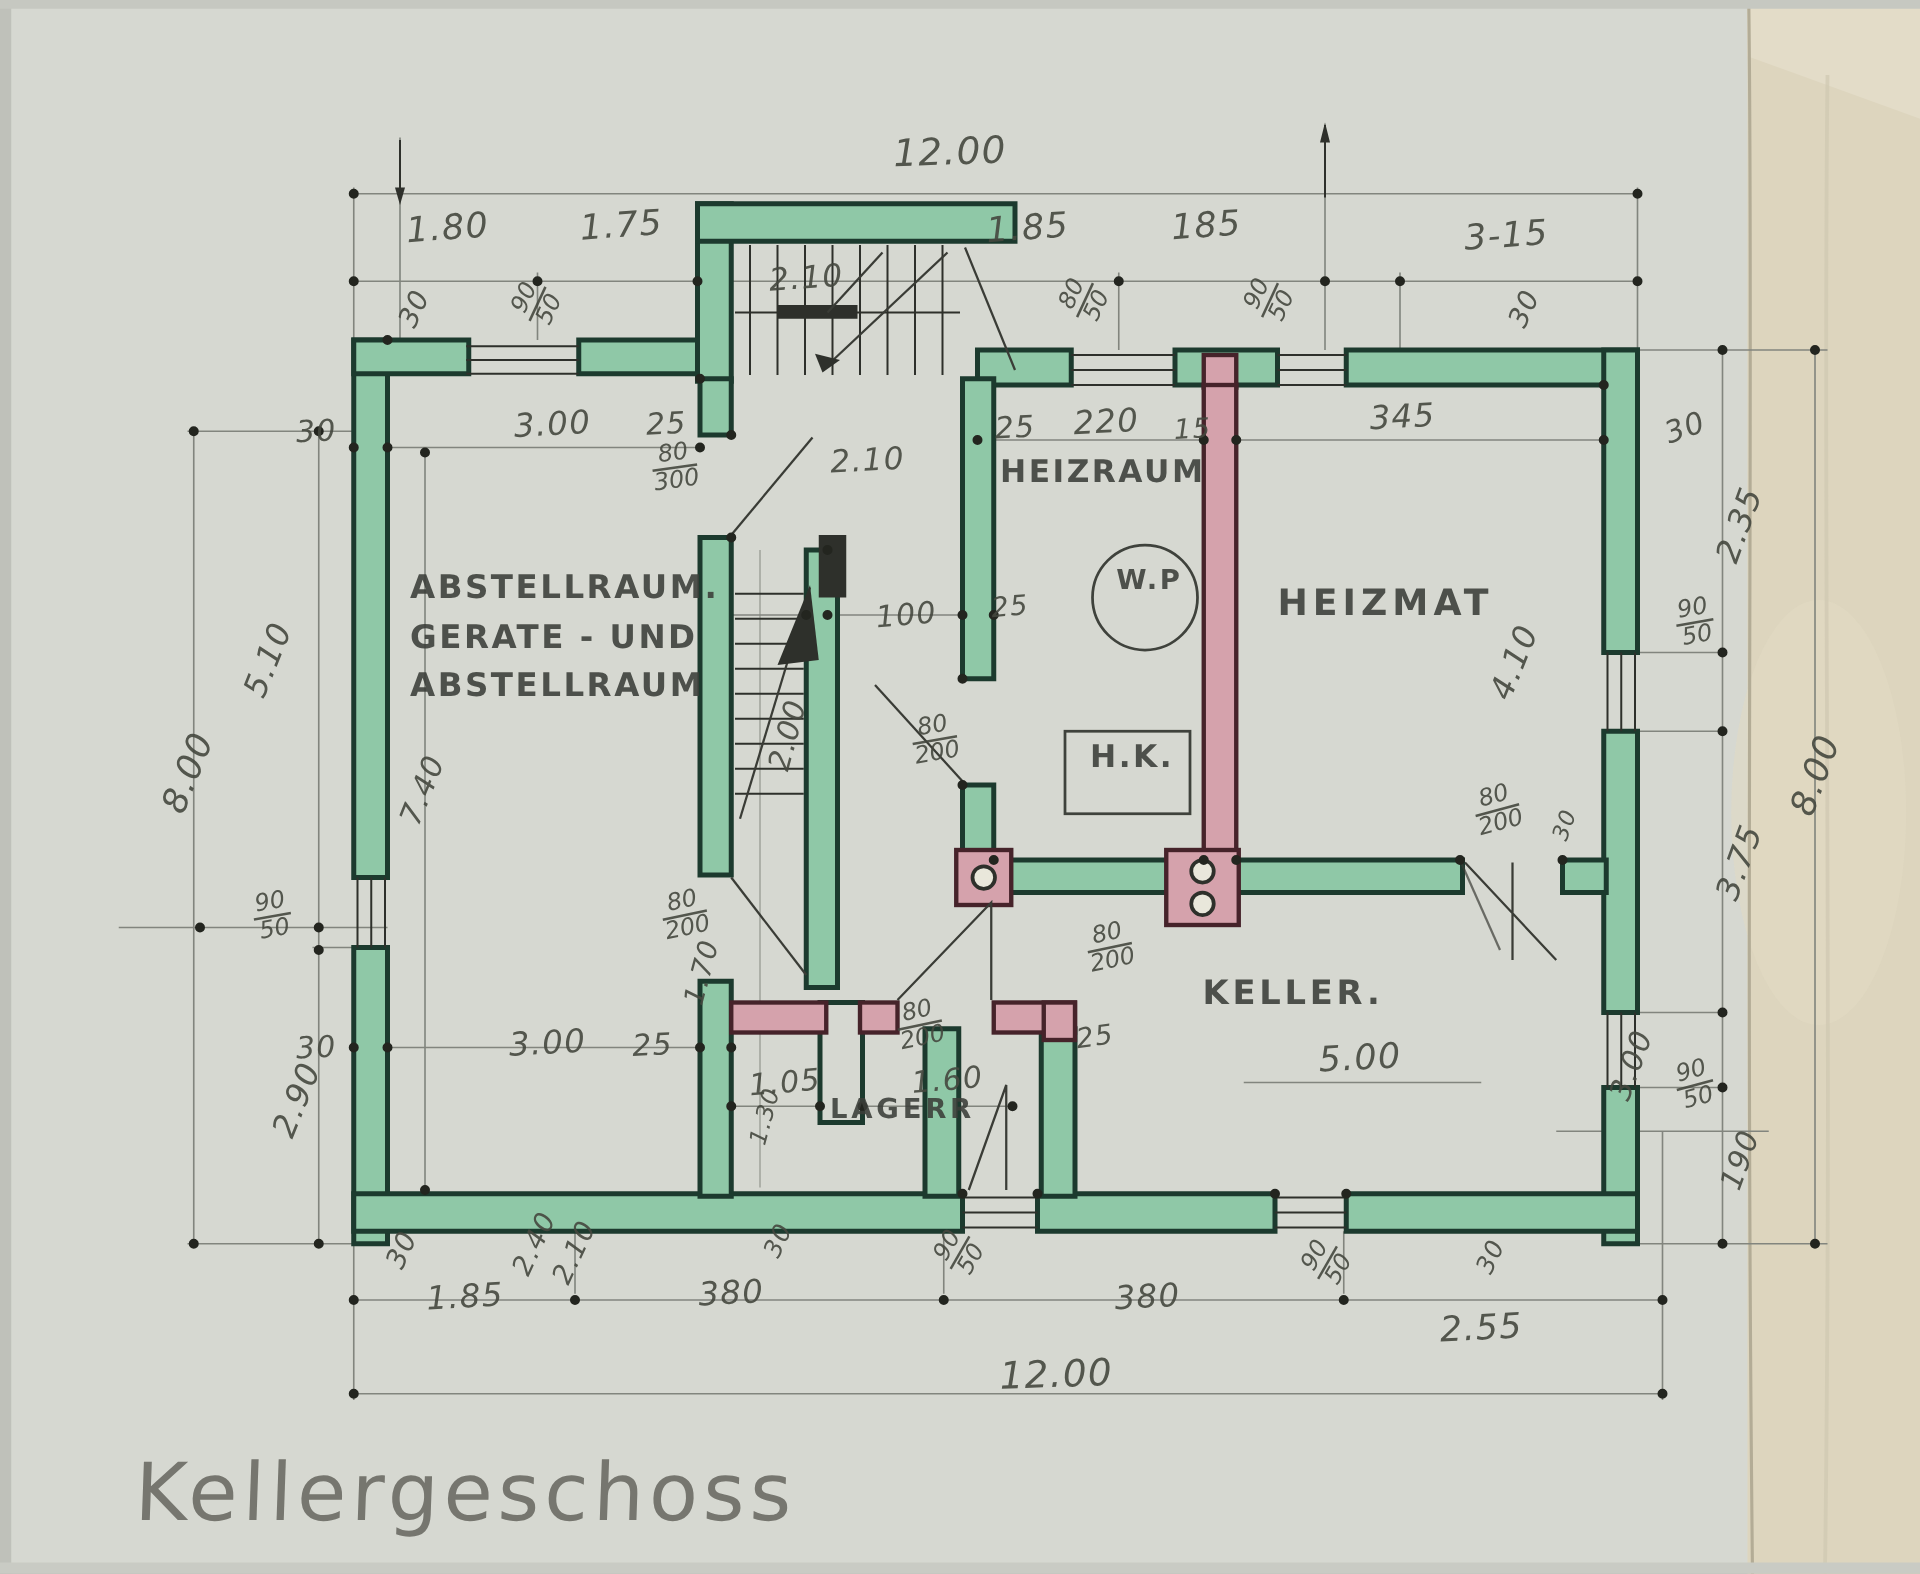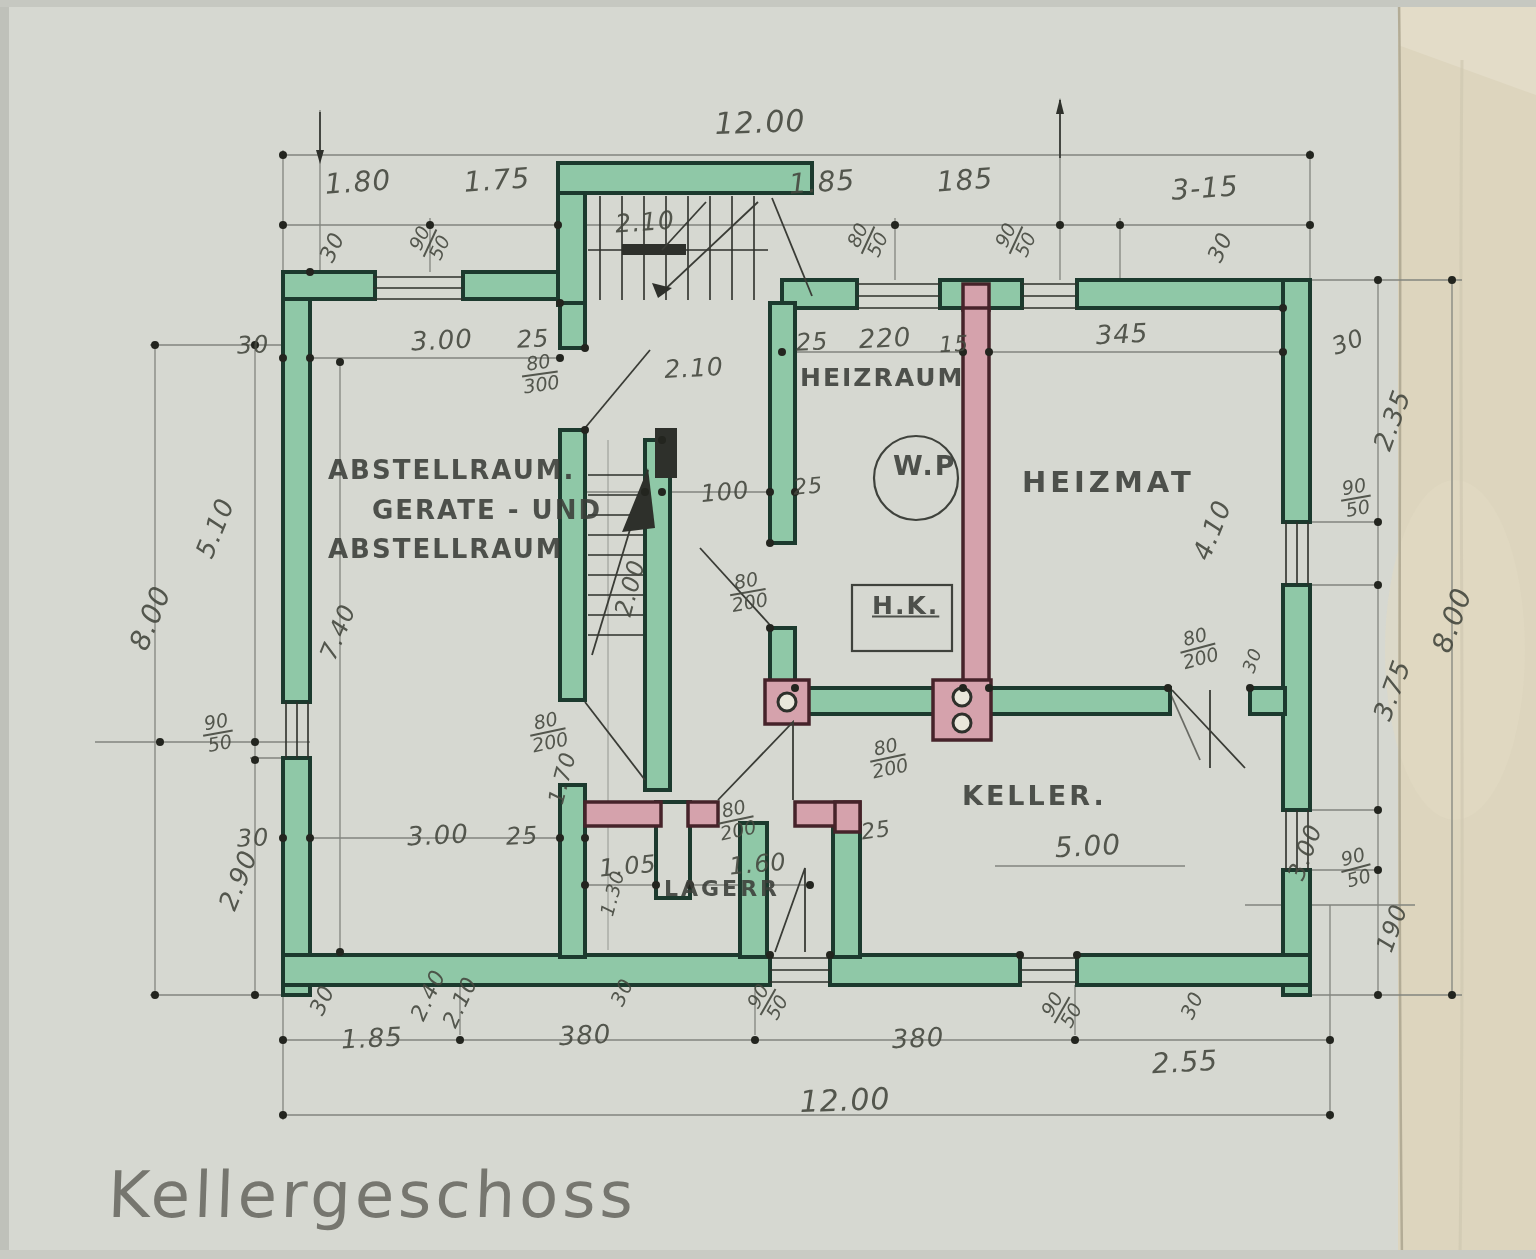--- a/index.html
+++ b/index.html
@@ -319,24 +319,24 @@
       </div>
       <div class="frac" style="left: 768px; top: 1002px; font-size: 19px; transform: translate(-50%, -50%) rotate(-60deg);">
         <span class="num">90</span>
         <span class="den">50</span>
       </div>
       <div class="frac" style="left: 1062px; top: 1010px; font-size: 19px; transform: translate(-50%, -50%) rotate(-60deg);">
         <span class="num">90</span>
         <span class="den">50</span>
       </div>
       <div class="room" style="letter-spacing: 2px; left: 328px; top: 470px; font-size: 26px; transform: translate(0px, -50%) rotate(0deg);">ABSTELLRAUM.</div>
-      <div class="room" style="letter-spacing: 2px; left: 328px; top: 510px; font-size: 26px; transform: translate(0px, -50%) rotate(0deg); margin-left: 44px;">GERATE - UND</div>
+      <div class="room" style="letter-spacing: 2px; left: 328px; top: 510px; font-size: 26px; transform: translate(0px, -50%) rotate(0deg);">GERATE - UND</div>
       <div class="room" style="letter-spacing: 2px; left: 328px; top: 549px; font-size: 26px; transform: translate(0px, -50%) rotate(0deg);">ABSTELLRAUM</div>
       <div class="room" style="letter-spacing: 2px; left: 800px; top: 377px; font-size: 25px; transform: translate(0px, -50%) rotate(0deg);">HEIZRAUM</div>
       <div class="room" style="letter-spacing: 4px; left: 1022px; top: 482px; font-size: 29px; transform: translate(0px, -50%) rotate(0deg);">HEIZMAT</div>
-      <div class="room" style="letter-spacing: 2px; left: 893px; top: 465px; font-size: 27px; transform: translate(0px, -50%) rotate(0deg);">W.P</div>
-      <div class="room" style="letter-spacing: 2px; left: 872px; top: 605px; font-size: 25px; transform: translate(0px, -50%) rotate(0deg); text-decoration: underline;">H.K.</div>
+      <div class="room" style="letter-spacing: 2px; left: 893px; top: 465px; font-size: 22px; transform: translate(0px, -50%) rotate(0deg);">W.P</div>
+      <div class="room" style="letter-spacing: 2px; left: 872px; top: 605px; font-size: 25px; transform: translate(0px, -50%) rotate(0deg);">H.K.</div>
       <div class="room" style="letter-spacing: 3px; left: 962px; top: 795px; font-size: 27px; transform: translate(0px, -50%) rotate(0deg);">KELLER.</div>
       <div class="room" style="letter-spacing: 3px; left: 664px; top: 888px; font-size: 22px; transform: translate(0px, -50%) rotate(0deg);">LAGERR</div>
     </div>
 
   <div class="title">Kellergeschoss</div>
 </div>
 
 </body></html>

